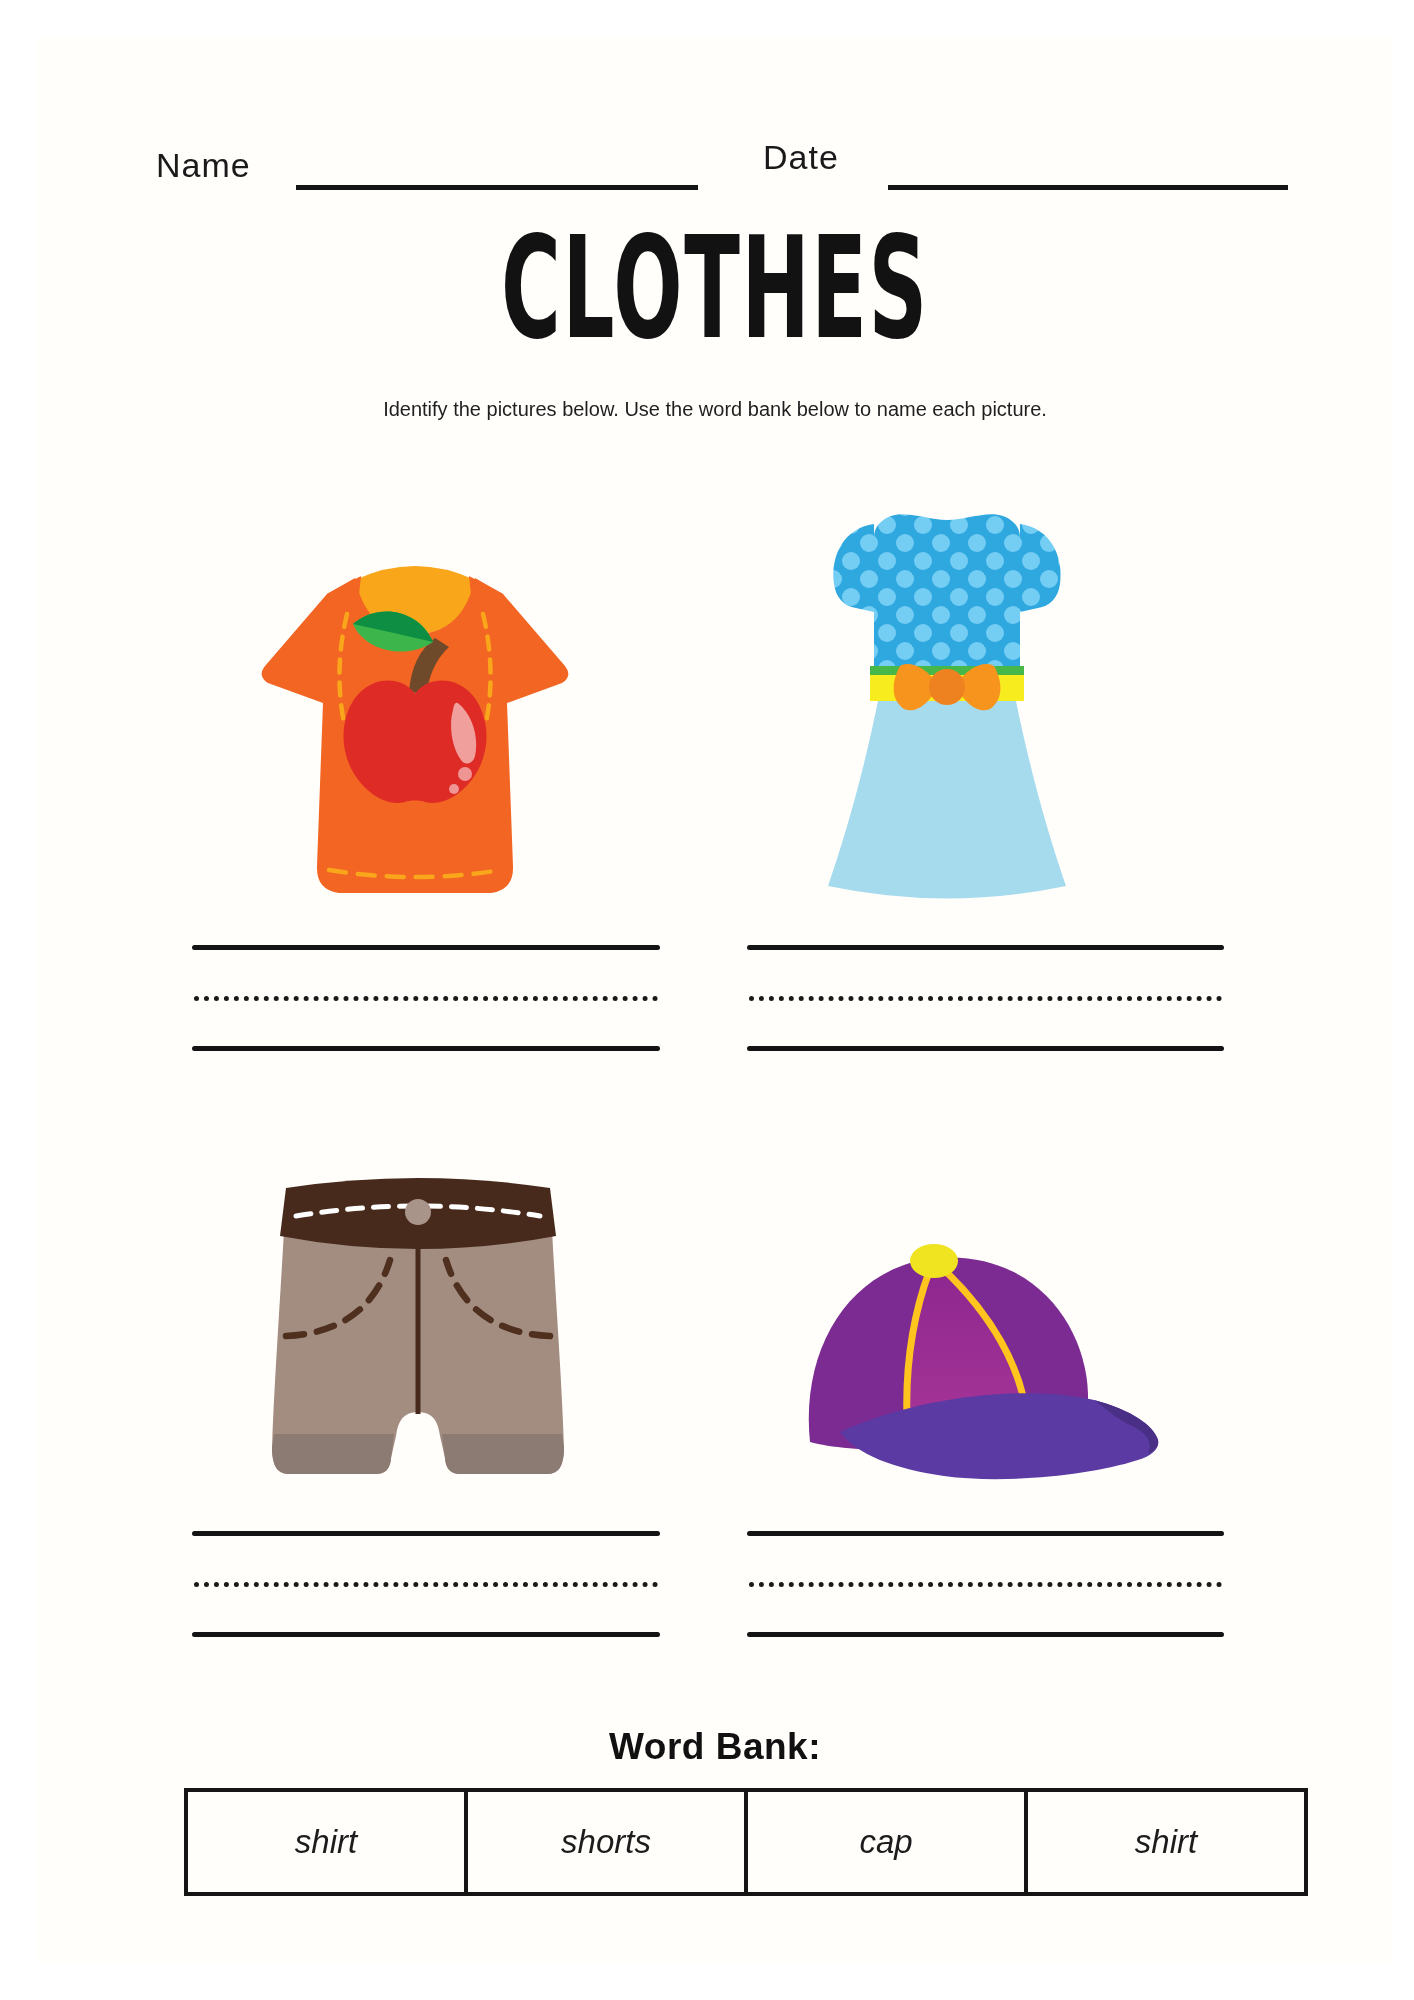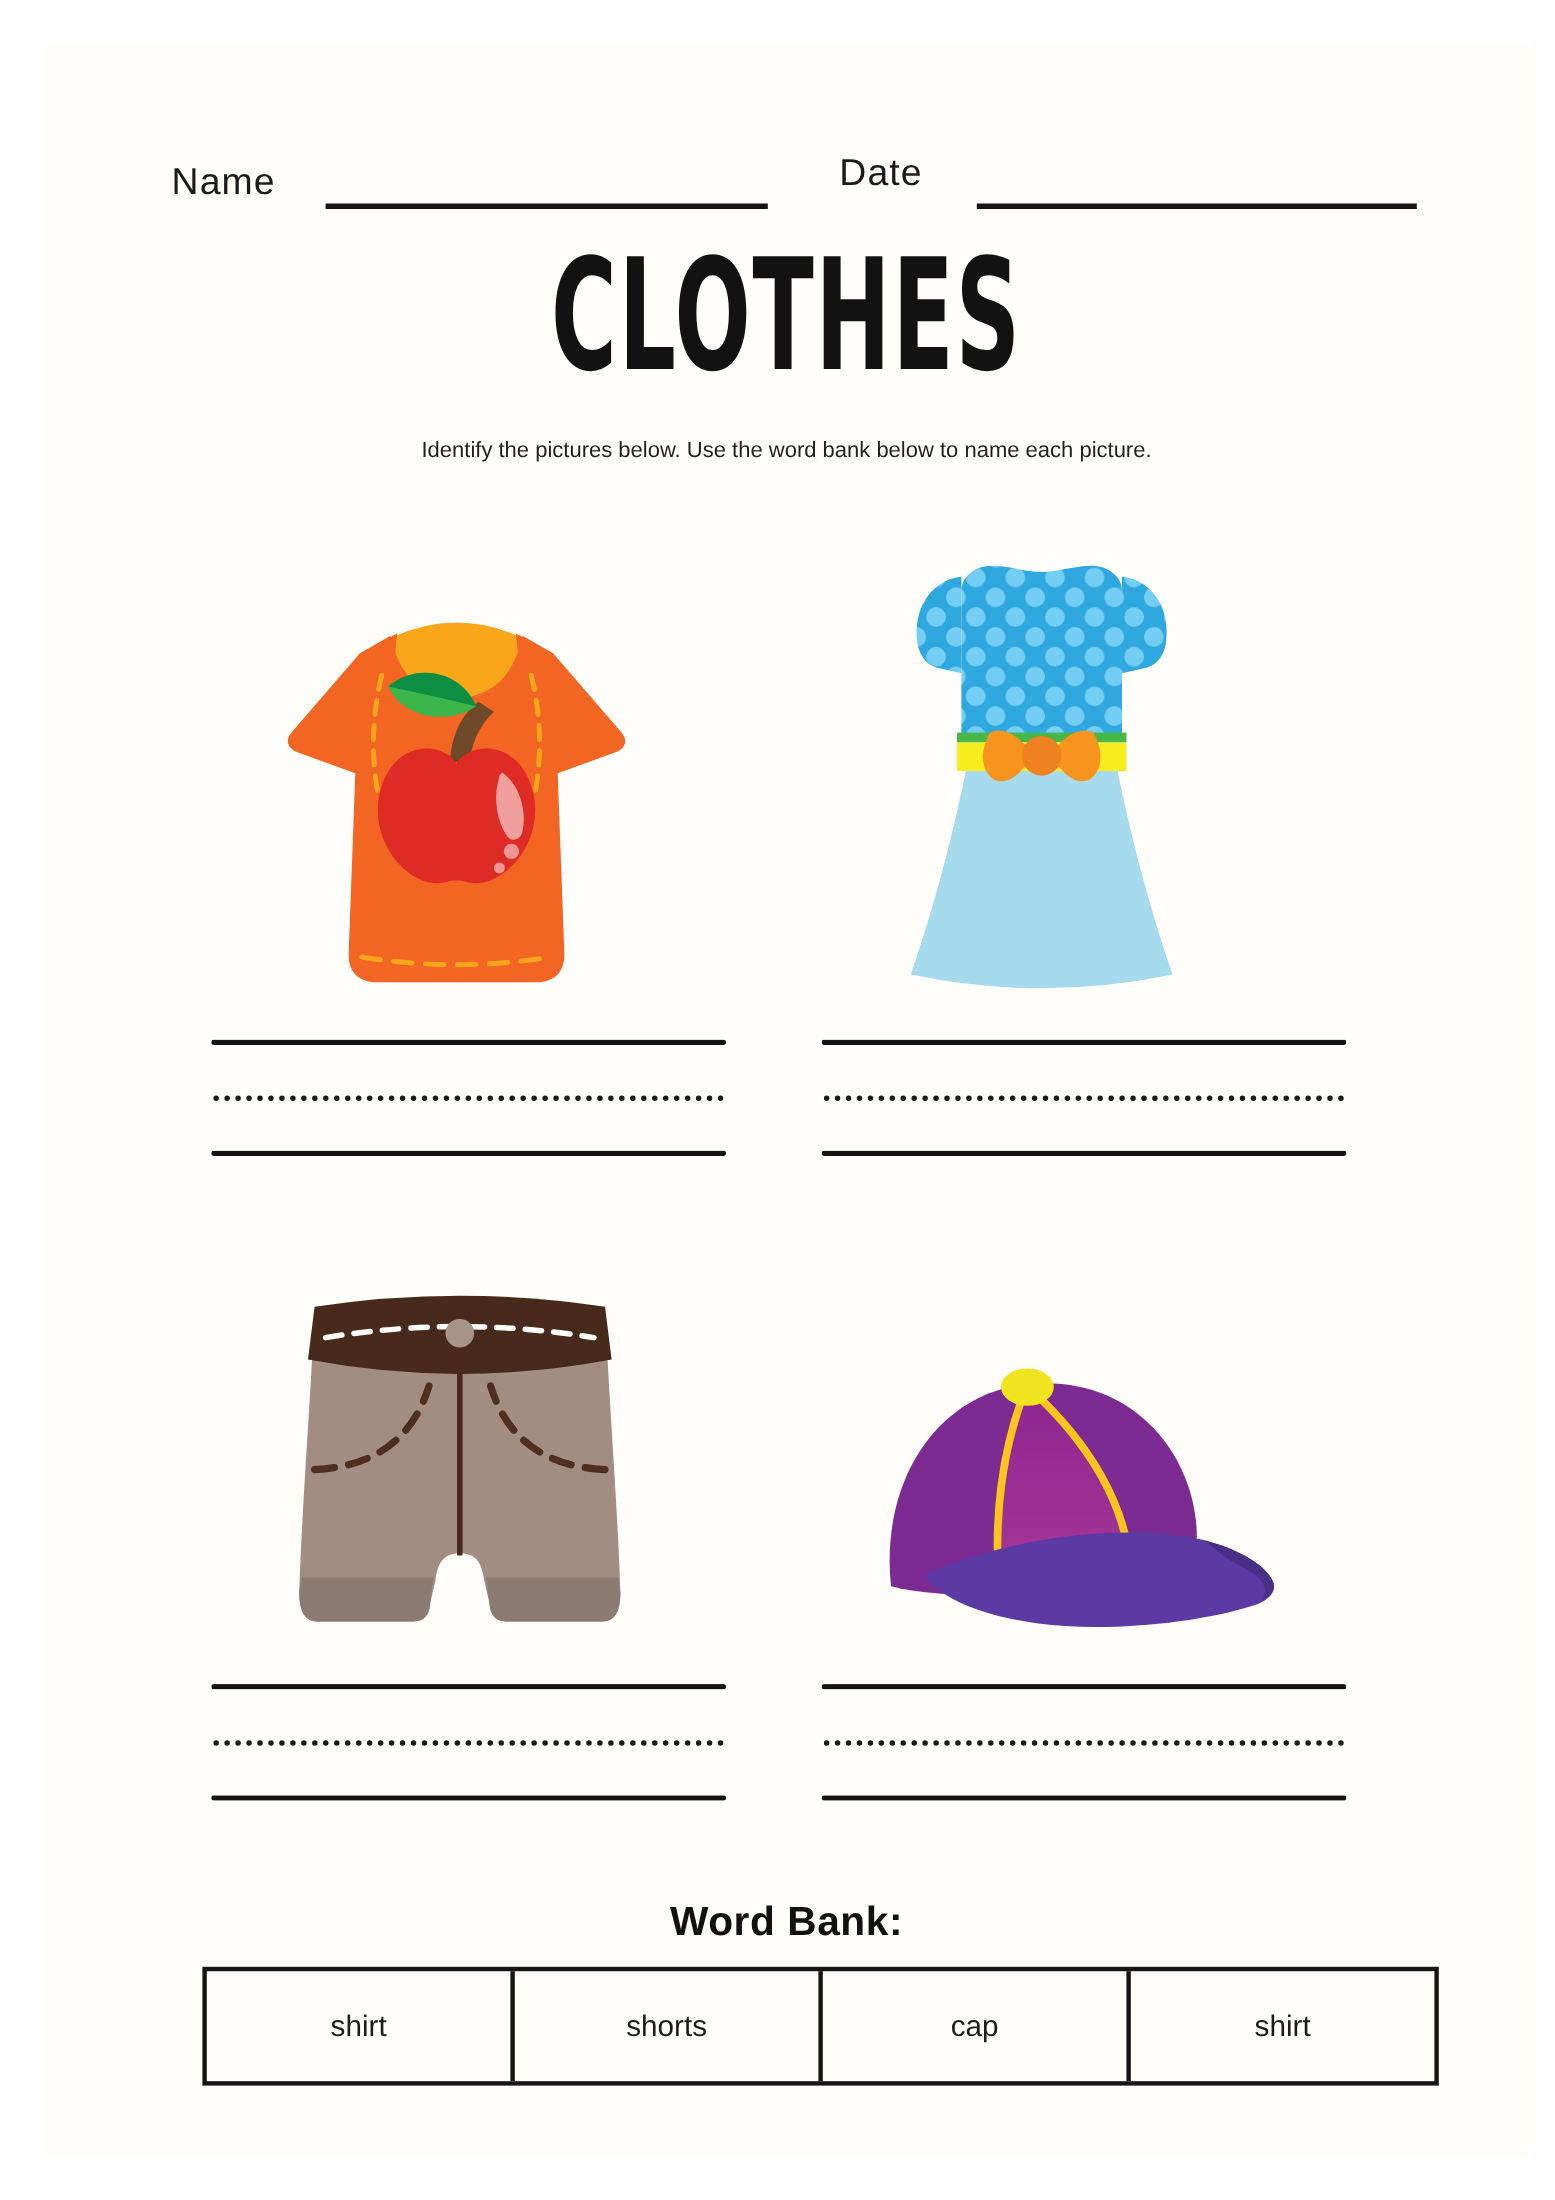--- a/index.html
+++ b/index.html
@@ -81,23 +81,24 @@
     left:146px;top:1750px;
     width:1124px;height:108px;
     border:4px solid #151515;
     display:flex;
     box-sizing:border-box;
     background:#fffefb;
   }
   .wb-cell{
     flex:1 1 0;
     display:flex;align-items:center;justify-content:center;
-    font-size:27px;
+    font-size:33px;
     color:#1c1c1c;
     border-left:4px solid #151515;
+    font-style:italic;
   }
   .wb-cell:first-child{border-left:none;}
 </style>
 </head>
 <body>
 
 <div class="page" style="background: #ffffff; padding-left: 16px;">
   <div class="inner" style="background: rgb(255, 254, 251);">
 
     <div class="field-label" style="left:118px;top:108px;">Name</div>

